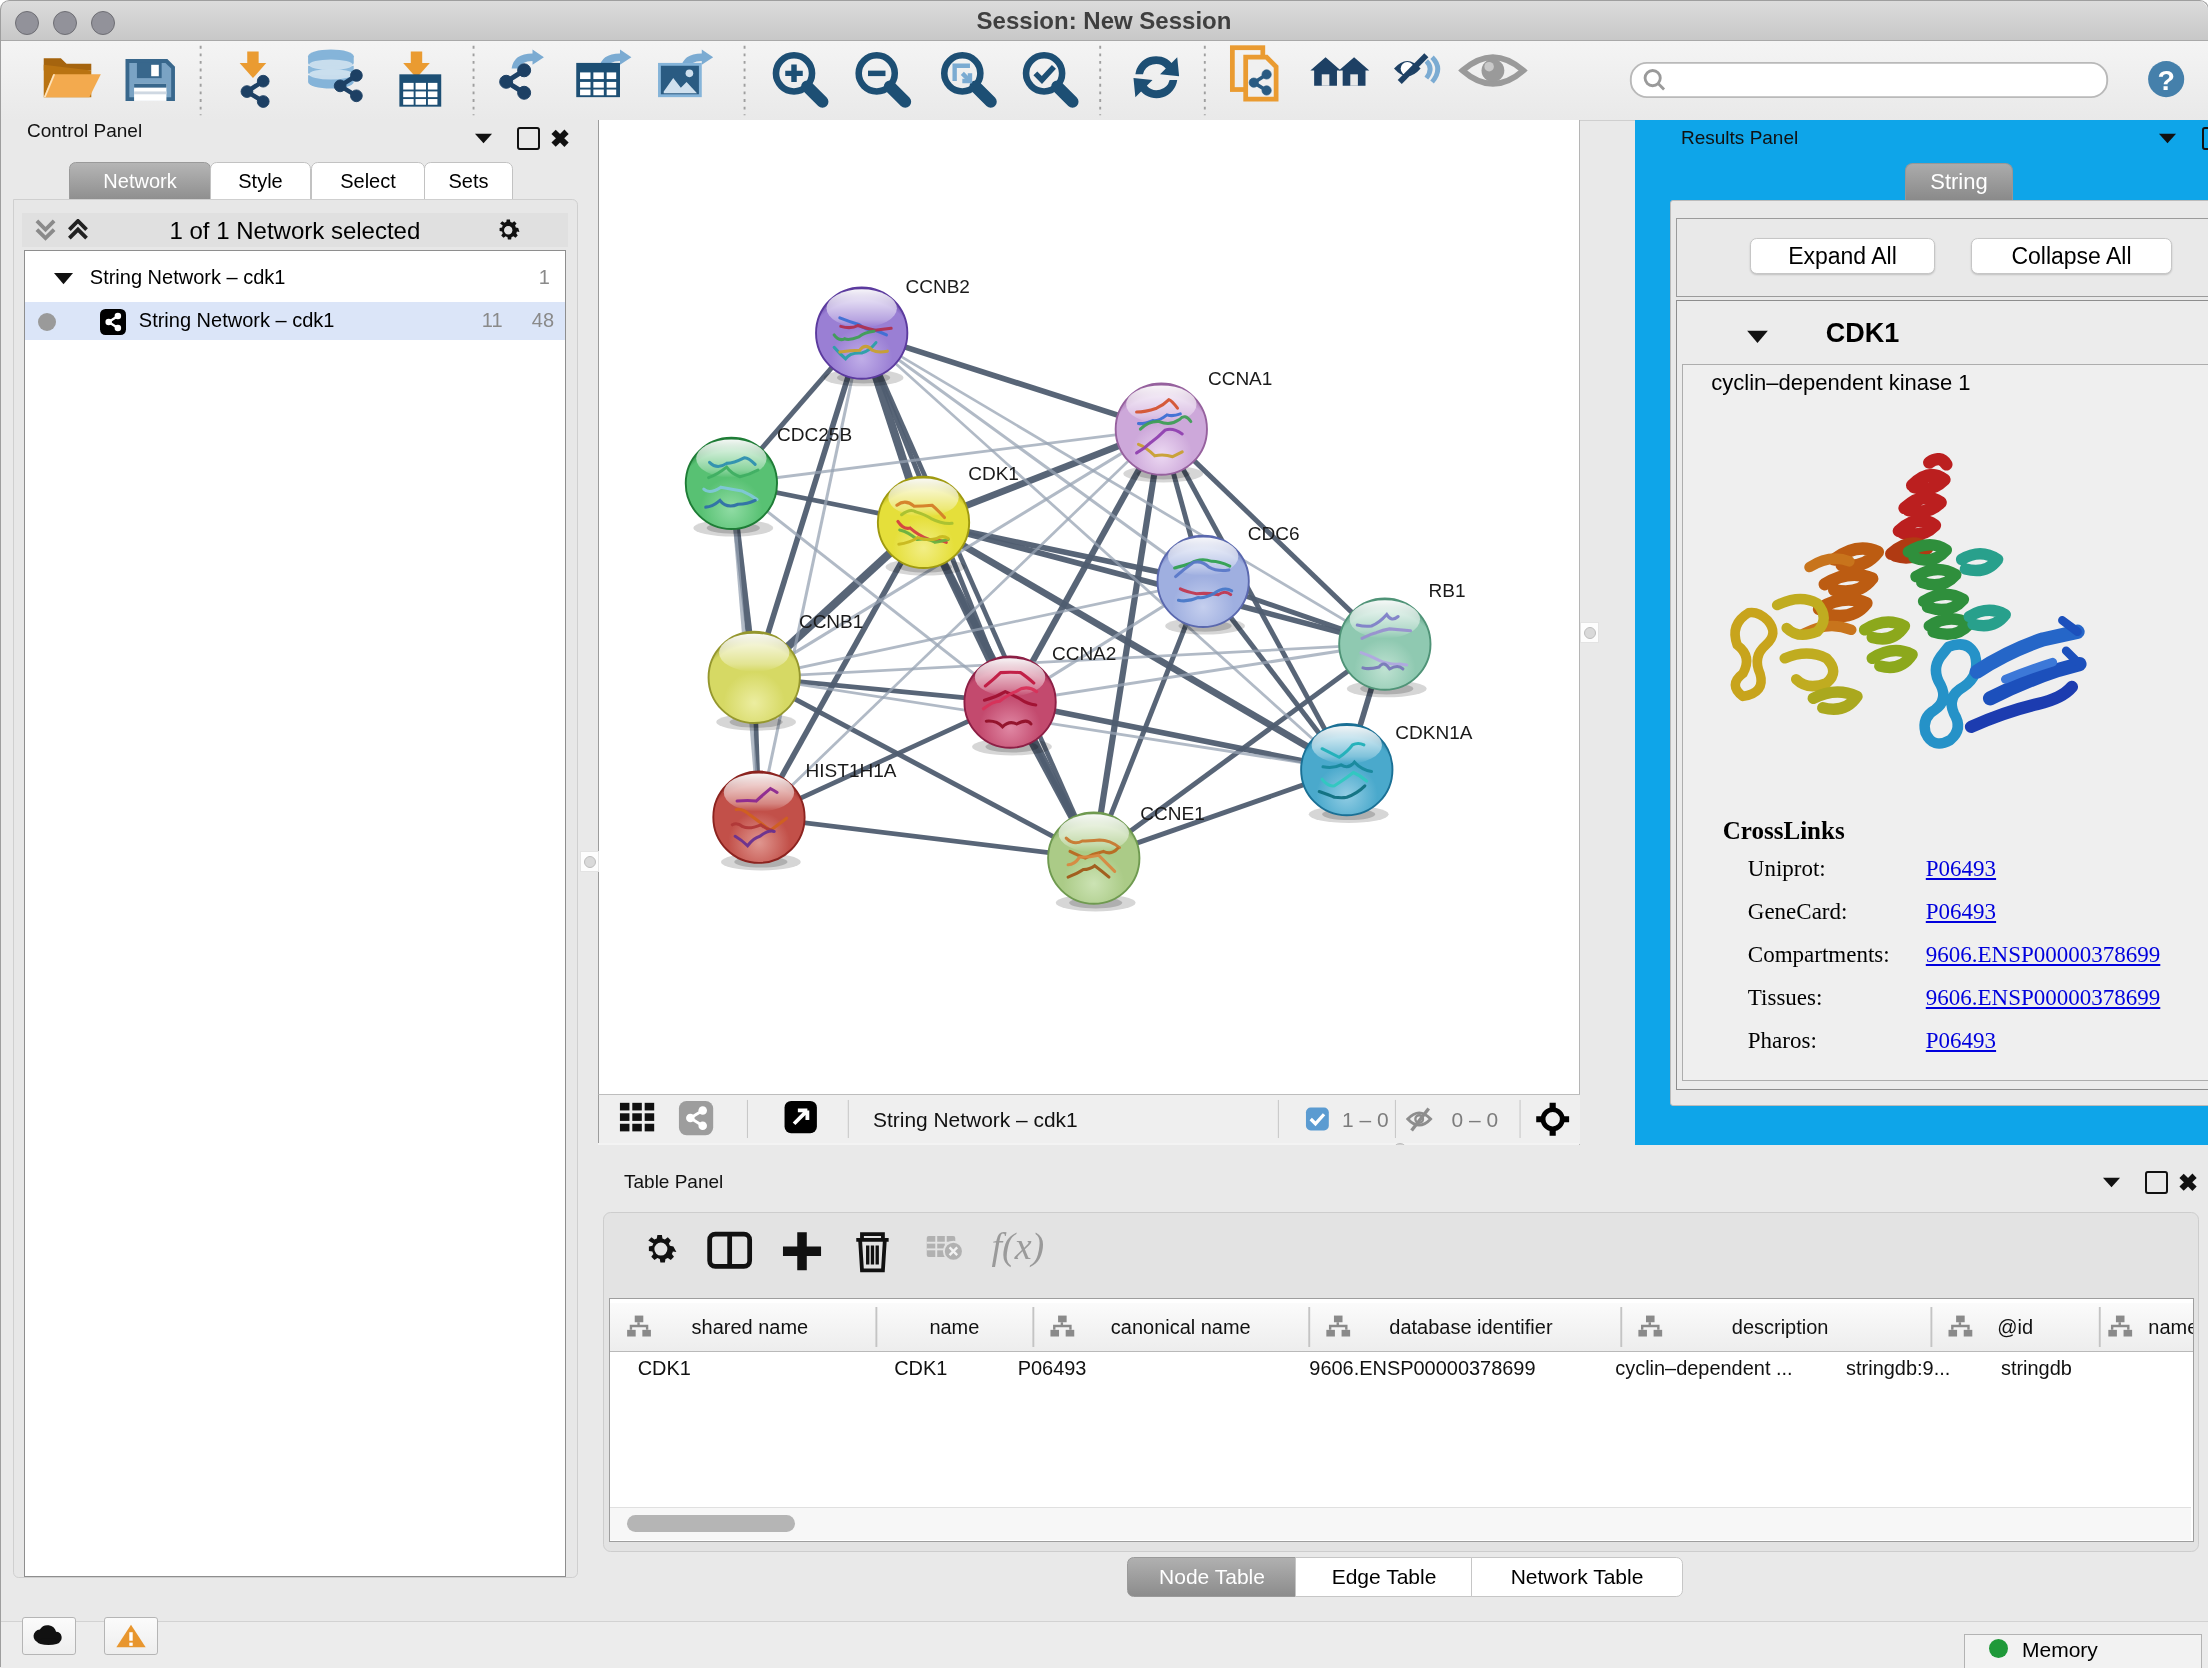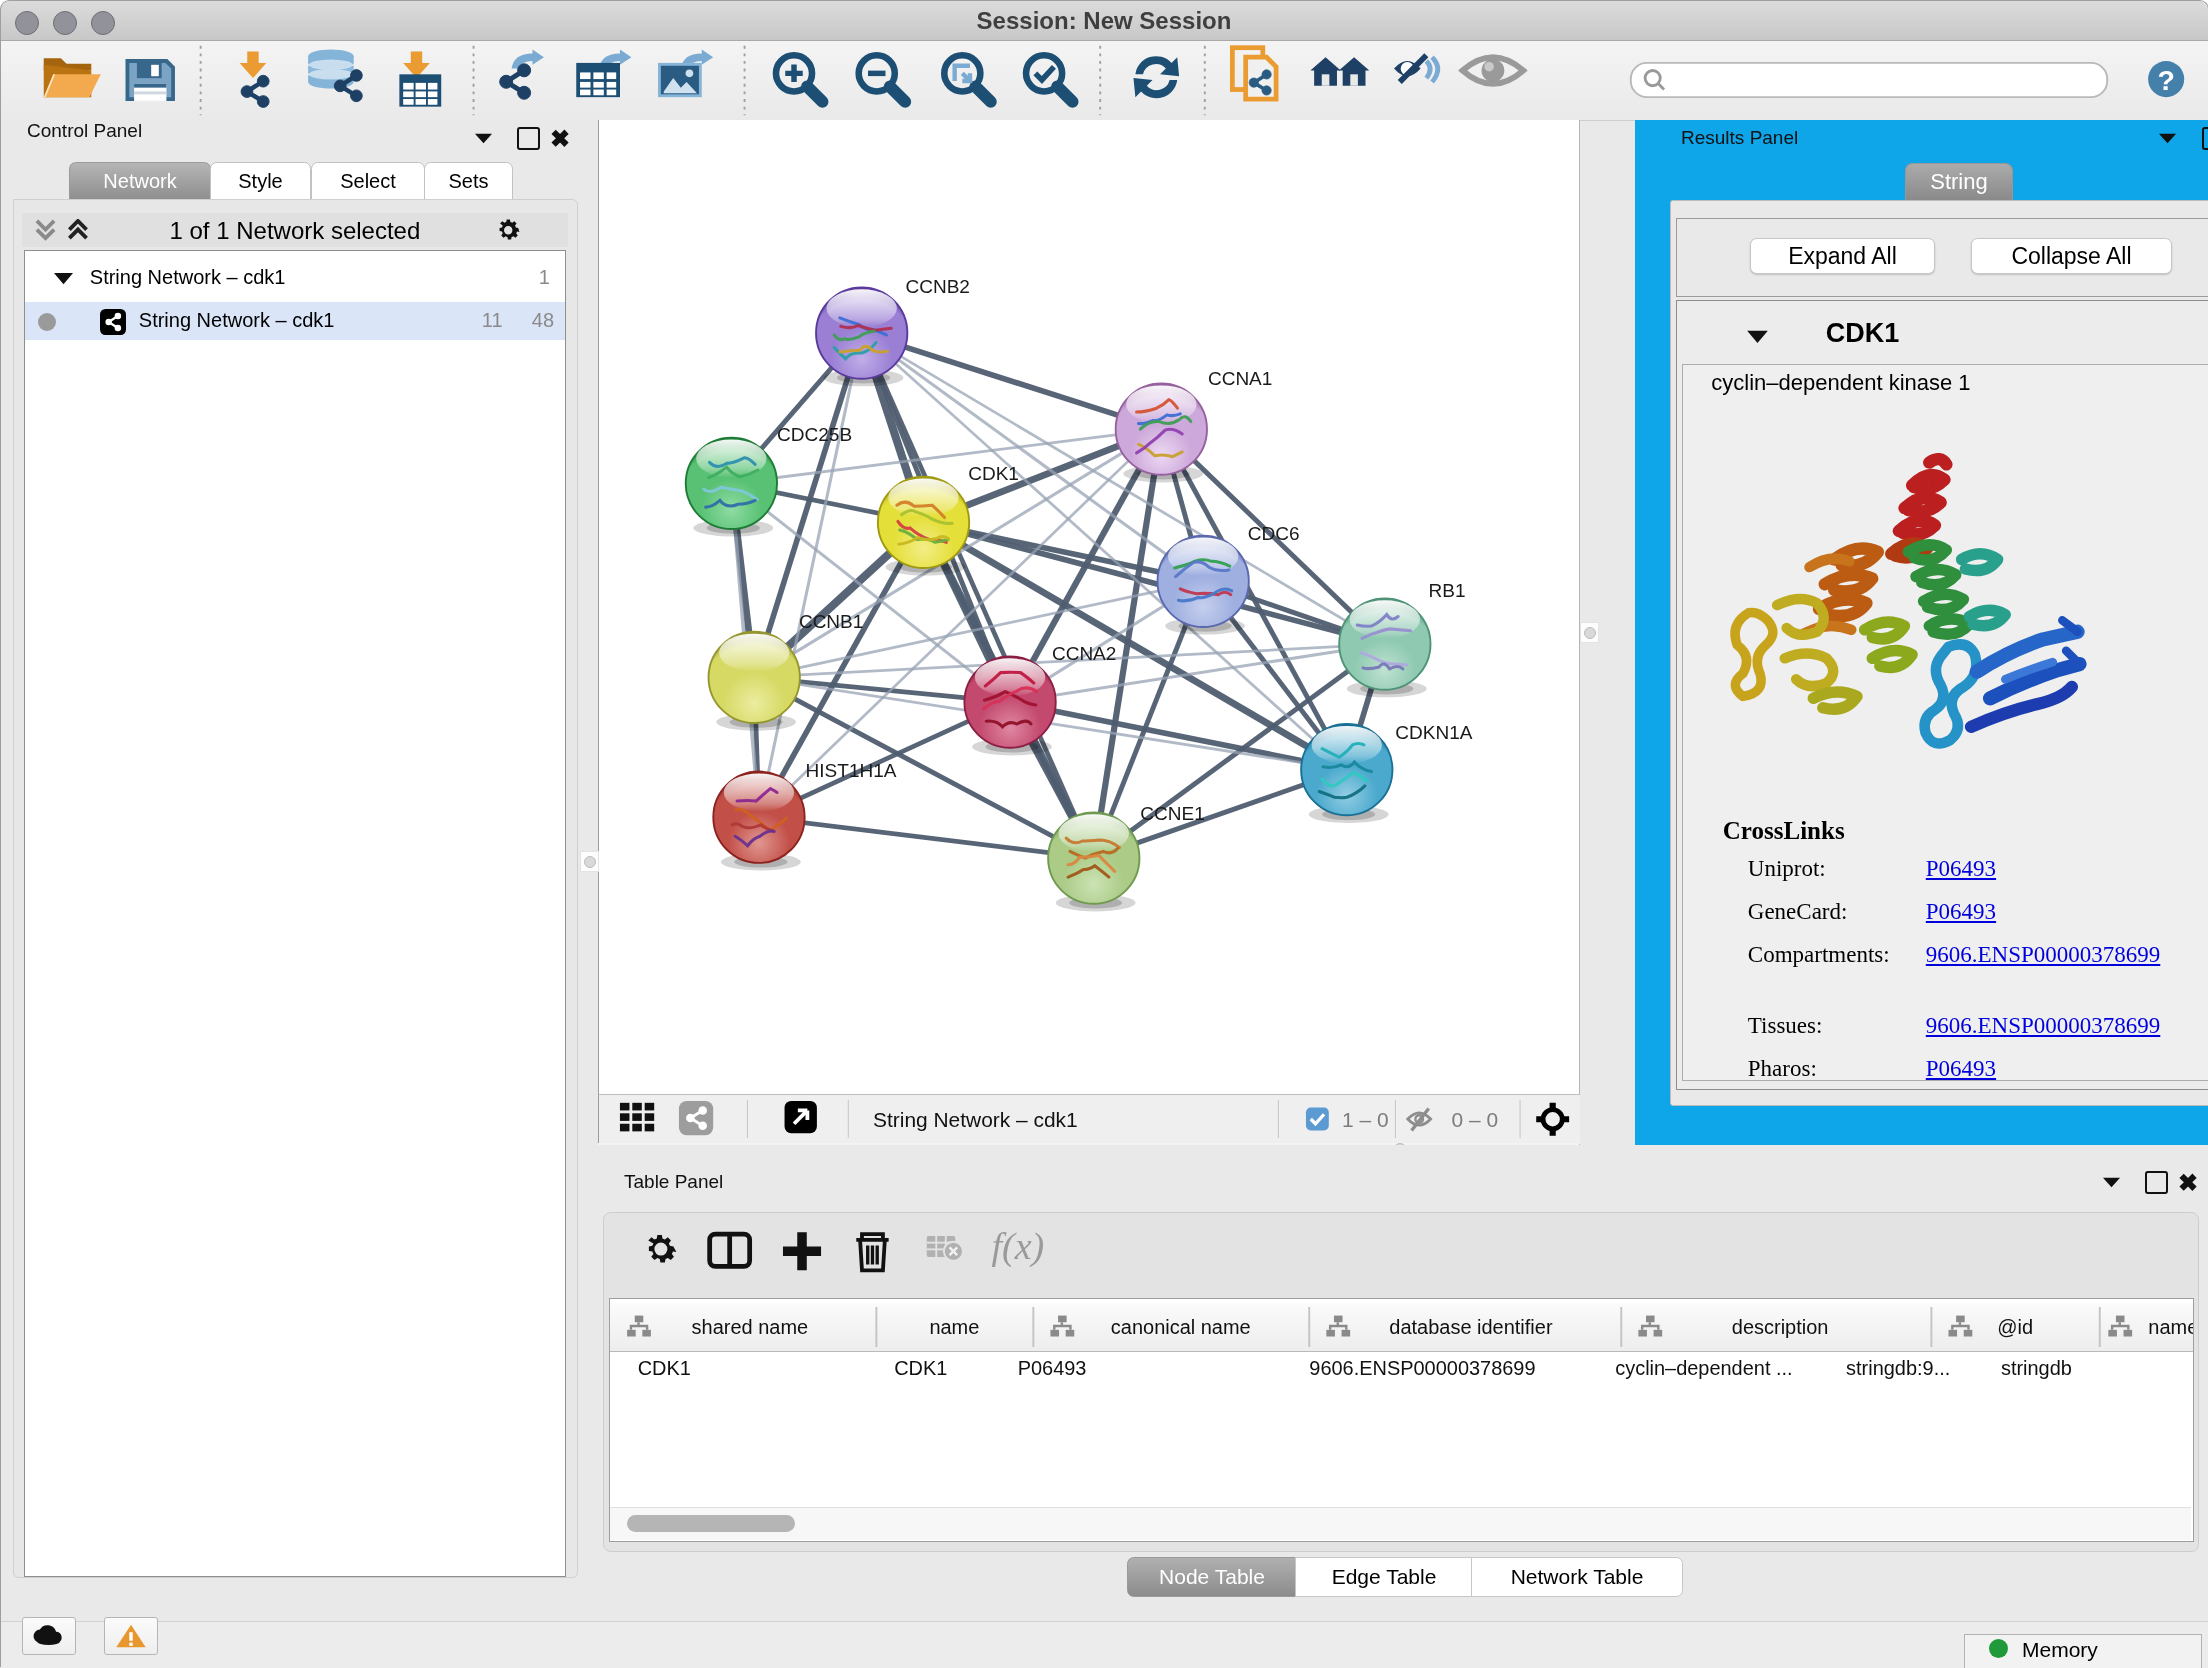--- a/index.html
+++ b/index.html
@@ -608,21 +608,21 @@
           <path d="M262 288 Q298 272 332 264 Q358 258 368 246" stroke="#1c3cb0" stroke-width="13"></path>
           <path d="M298 238 Q322 228 348 220" stroke="#3c78d8" stroke-width="9"></path>
         </g>
       </svg>
       </div>
       <div class="abs" style="left:40px;top:264px;font-family:'Liberation Serif',serif;font-size:25px;font-weight:bold;top:452px;">CrossLinks</div>
       <div class="abs" style="left:65px;top:491px;width:476px;font-family:'Liberation Serif',serif;font-size:23px;">
         <div style="margin-bottom:17px;"><span style="display:inline-block;width:178px;">Uniprot:</span><a class="lnk">P06493</a></div>
         <div style="margin-bottom:17px;"><span style="display:inline-block;width:178px;">GeneCard:</span><a class="lnk">P06493</a></div>
         <div style="margin-bottom:17px;"><span style="display:inline-block;width:178px;">Compartments:</span><a class="lnk">9606.ENSP00000378699</a></div>
-        <div style="margin-bottom:17px;"><span style="display:inline-block;width:178px;margin-top:28px;">Tissues:</span><a class="lnk">9606.ENSP00000378699</a></div>
+        <div style="margin-bottom:17px;"><span style="display:inline-block;width:178px;">Tissues:</span><a class="lnk">9606.ENSP00000378699</a></div>
         <div style="margin-bottom:28px;"><span style="display:inline-block;width:178px;">Pharos:</span><a class="lnk">P06493</a></div>
       </div>
     </div>
   </div>
 </div>
 
 <div id="tablepanel" class="abs">
   <div class="ptitle abs" style="left:26px;top:26px;">Table Panel</div>
   <svg class="abs" style="left:1503px;top:29.5px;" width="21" height="13.3" viewBox="0 0 22 14">
       <path d="M2 3 L20 3 L11 13 Z" fill="#111"></path>

